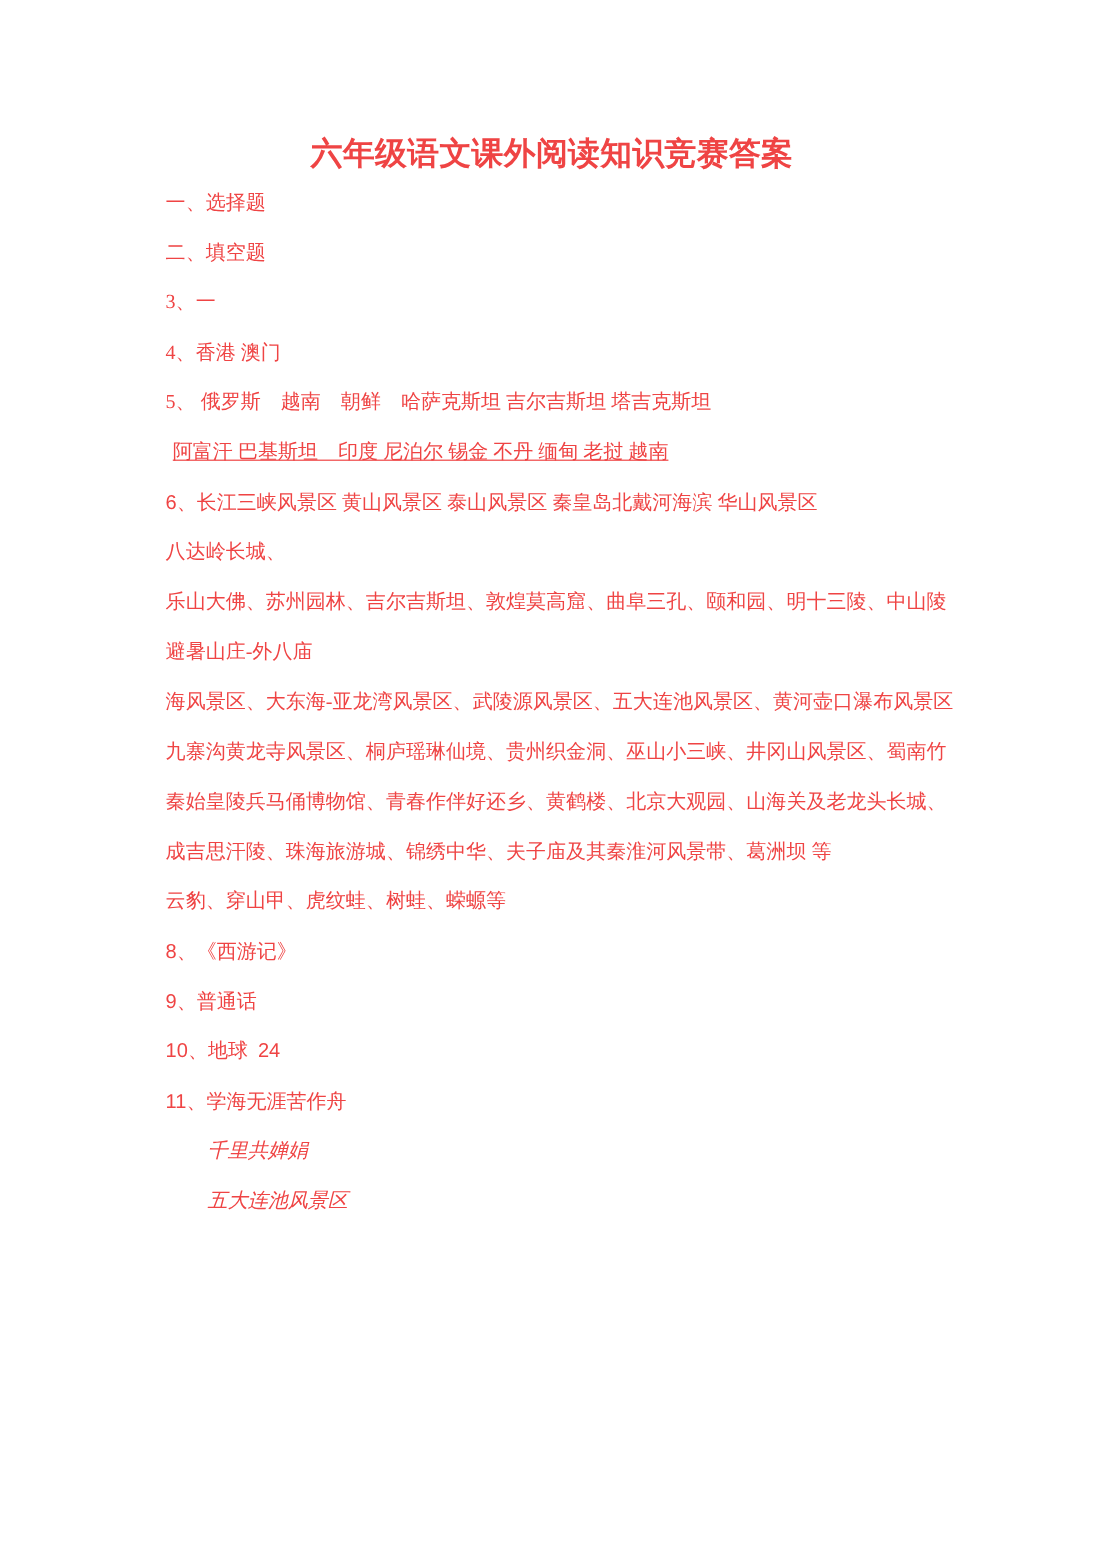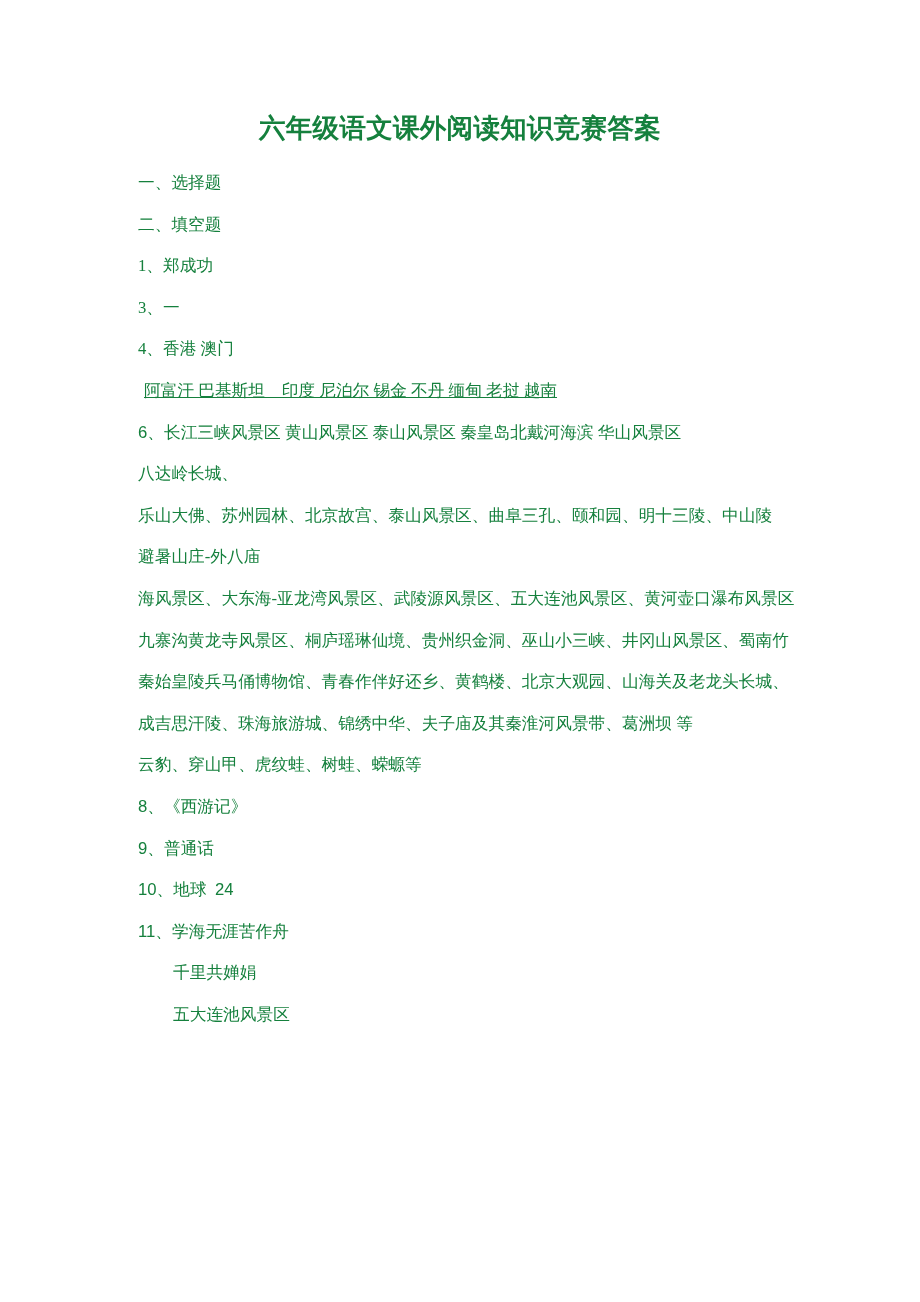--- a/index.html
+++ b/index.html
@@ -1,71 +1,71 @@
 <!DOCTYPE html>
 <html><head>
 <meta charset="utf-8">
 <style>
   html, body { margin: 0; padding: 0; background: #ffffff; }
   .page {
     position: relative;
     width: 920px;
     height: 1302px;
     background: #ffffff;
-    color: #15803d;
+    color: #ef4444;
     overflow: hidden;
     font-family: "Liberation Serif", "DejaVu Serif", serif;
   }
   .doc-title {
     position: absolute;
     top: 111px;
     left: 0;
     width: 920px;
     text-align: center;
     font-weight: bold;
     font-size: 26.5px;
     line-height: 34px;
     letter-spacing: 0.3px;
     white-space: pre;
   }
   .content {
     position: absolute;
     left: 138px;
-    top: 162px;
+    top: 148px;
     width: 700px;
   }
   .para {
     margin: 0;
     padding: 0;
     height: 41.6px;
     line-height: 41.6px;
     font-size: 16.7px;
     white-space: pre;
   }
   .para.answers { padding-left: 14px; word-spacing: 5px; }
   .para.half    { padding-left: 6px; text-decoration: underline; }
-  .para.cont    { padding-left: 35px; }
+  .para.cont    { padding-left: 35px; font-style: italic; }
   .f-serif { font-family: "Liberation Serif", "DejaVu Serif", serif; }
   .f-sans  { font-family: "Liberation Sans", "DejaVu Sans", sans-serif; }
 </style>
 </head>
 <body>
 
 <div class="page">
   <div class="doc-title">六年级语文课外阅读知识竞赛答案</div>
   <div class="content">
       <p class="para normal"><span class="f-serif">一、选择题</span></p>
       <p class="para normal"><span class="f-serif">二、填空题</span></p>
-      <p class="para normal"><span class="f-serif">1、郑成功</span></p>
       <p class="para normal"><span class="f-serif">3、一</span></p>
       <p class="para normal"><span class="f-serif">4、香港 澳门</span></p>
+      <p class="para normal"><span class="f-serif">5、 俄罗斯　越南　朝鲜　哈萨克斯坦 吉尔吉斯坦 塔吉克斯坦</span></p>
       <p class="para half"><span class="f-serif">阿富汗 巴基斯坦　印度 尼泊尔 锡金 不丹 缅甸 老挝 越南</span></p>
       <p class="para normal"><span class="f-sans">6</span><span class="f-serif">、长江三峡风景区 黄山风景区 泰山风景区 秦皇岛北戴河海滨 华山风景区</span></p>
       <p class="para normal"><span class="f-serif">八达岭长城、</span></p>
-      <p class="para normal"><span class="f-serif">乐山大佛、苏州园林、北京故宫、泰山风景区、曲阜三孔、颐和园、明十三陵、中山陵</span></p>
+      <p class="para normal"><span class="f-serif">乐山大佛、苏州园林、吉尔吉斯坦、敦煌莫高窟、曲阜三孔、颐和园、明十三陵、中山陵</span></p>
       <p class="para normal"><span class="f-serif">避暑山庄-外八庙</span></p>
       <p class="para normal"><span class="f-serif">海风景区、大东海-亚龙湾风景区、武陵源风景区、五大连池风景区、黄河壶口瀑布风景区</span></p>
       <p class="para normal"><span class="f-serif">九寨沟黄龙寺风景区、桐庐瑶琳仙境、贵州织金洞、巫山小三峡、井冈山风景区、蜀南竹</span></p>
       <p class="para normal"><span class="f-serif">秦始皇陵兵马俑博物馆、青春作伴好还乡、黄鹤楼、北京大观园、山海关及老龙头长城、</span></p>
       <p class="para normal"><span class="f-serif">成吉思汗陵、珠海旅游城、锦绣中华、夫子庙及其秦淮河风景带、葛洲坝 等</span></p>
       <p class="para normal"><span class="f-serif">云豹、穿山甲、虎纹蛙、树蛙、蝾螈等</span></p>
       <p class="para normal"><span class="f-sans">8</span><span class="f-serif">、《西游记》</span></p>
       <p class="para normal"><span class="f-sans">9</span><span class="f-serif">、普通话</span></p>
       <p class="para normal"><span class="f-sans">10</span><span class="f-serif">、地球  </span><span class="f-sans">24</span></p>
       <p class="para normal"><span class="f-sans">11</span><span class="f-serif">、学海无涯苦作舟</span></p>

